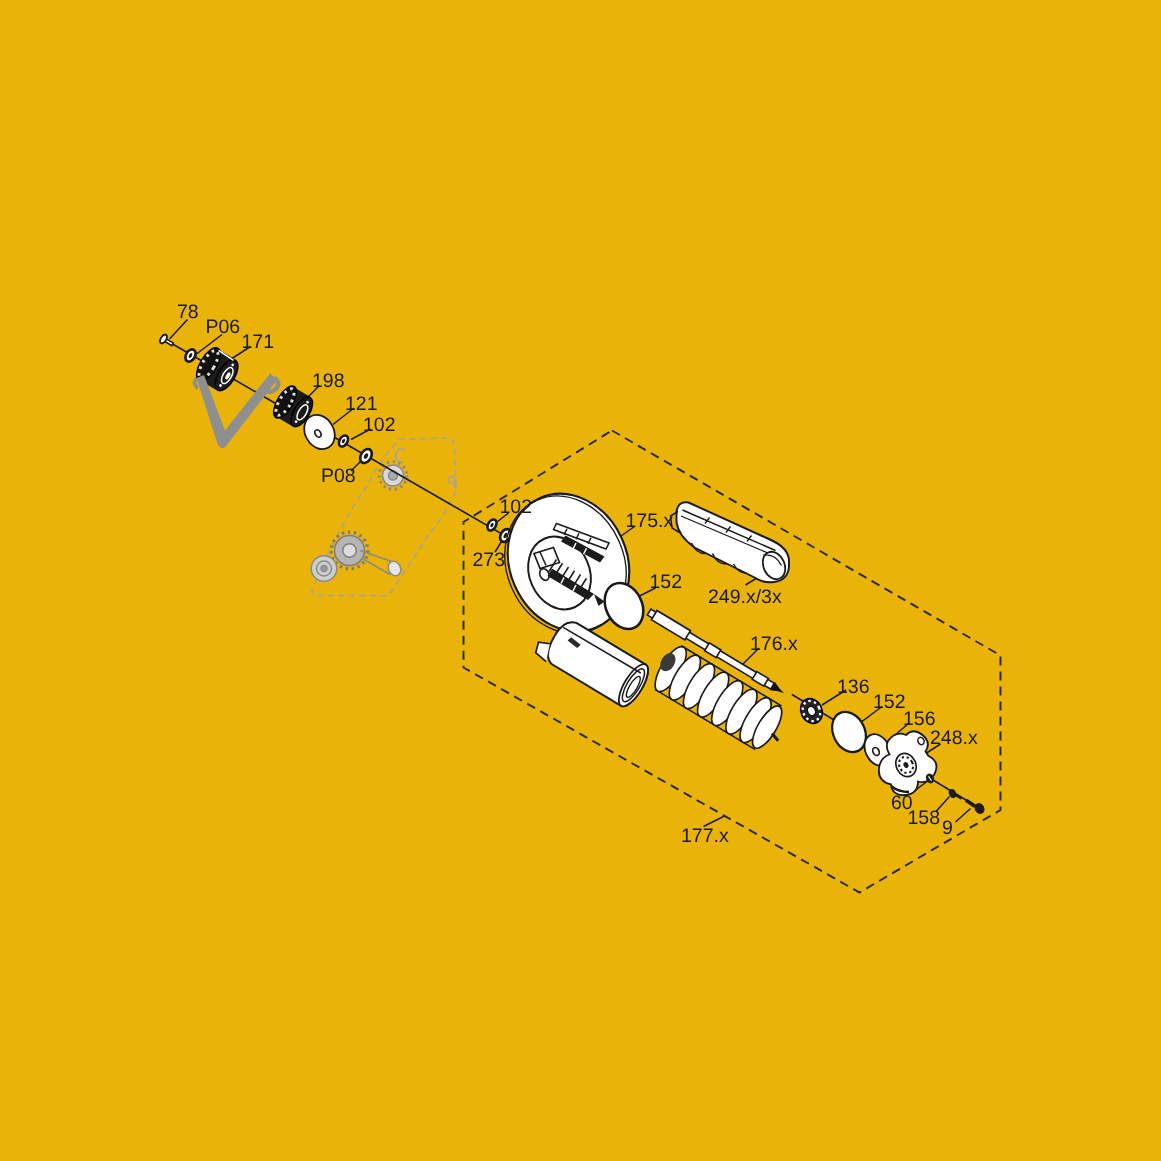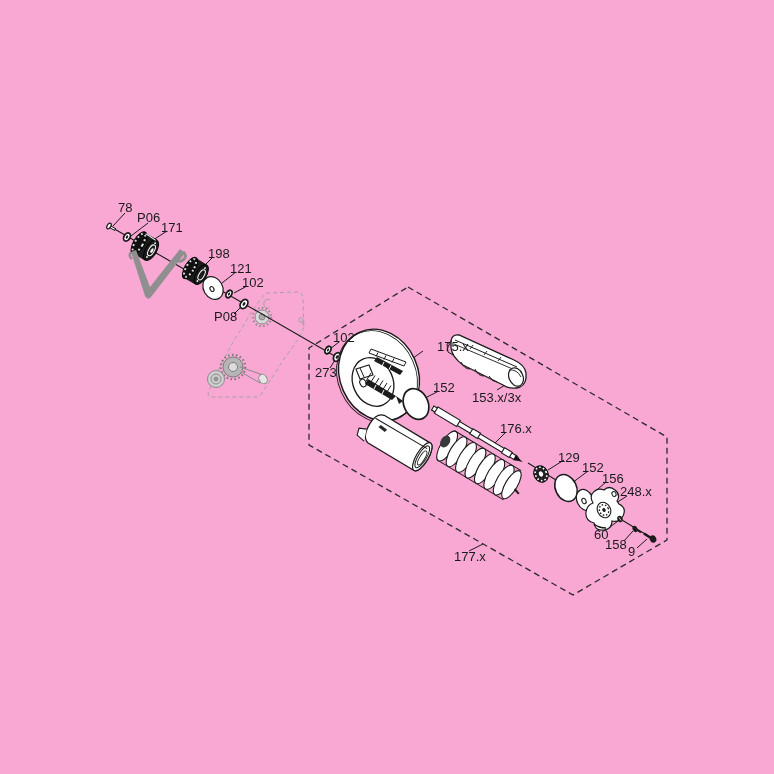--- a/index.html
+++ b/index.html
@@ -1,16 +1,16 @@
 <!DOCTYPE html>
 <html><head>
 <meta charset="utf-8">
 <style>
   html,body{margin:0;padding:0;background:#ffffff;}
-  .stage{position:relative;width:774px;height:774px;background:#f9a8d4;overflow:hidden;}
+  .stage{position:relative;width:774px;height:774px;background:#eab308;overflow:hidden;}
   .stage svg{position:absolute;left:0;top:0;}
   .lbl{position:absolute;font:13px/1.1 "Liberation Sans", sans-serif;color:#1a1a1a;white-space:nowrap;}
 </style>
 </head>
 <body>
 
 <div class="stage">
 
 <svg width="774" height="774" viewBox="0 0 774 774">
 
@@ -243,25 +243,25 @@
 
 <div class="lbl" style="left:118px;top:201px">78</div>
 <div class="lbl" style="left:137px;top:211px">P06</div>
 <div class="lbl" style="left:161px;top:221px">171</div>
 <div class="lbl" style="left:208px;top:247px">198</div>
 <div class="lbl" style="left:230px;top:262px">121</div>
 <div class="lbl" style="left:242px;top:276px">102</div>
 <div class="lbl" style="left:214px;top:310px">P08</div>
 <div class="lbl" style="left:333px;top:331px">102</div>
 <div class="lbl" style="left:315px;top:366px">273</div>
-<div class="lbl" style="left:437px;top:340px">175.x</div>
+<div class="lbl" style="left:417px;top:340px">175.x</div>
 <div class="lbl" style="left:433px;top:381px">152</div>
-<div class="lbl" style="left:472px;top:391px">153.x/3x</div>
+<div class="lbl" style="left:472px;top:391px">249.x/3x</div>
 <div class="lbl" style="left:500px;top:422px">176.x</div>
-<div class="lbl" style="left:558px;top:451px">129</div>
+<div class="lbl" style="left:558px;top:451px">136</div>
 <div class="lbl" style="left:582px;top:461px">152</div>
 <div class="lbl" style="left:602px;top:472px">156</div>
 <div class="lbl" style="left:620px;top:485px">248.x</div>
 <div class="lbl" style="left:594px;top:528px">60</div>
 <div class="lbl" style="left:605px;top:538px">158</div>
 <div class="lbl" style="left:628px;top:545px">9</div>
 <div class="lbl" style="left:454px;top:550px">177.x</div>
 
 </div>
 

